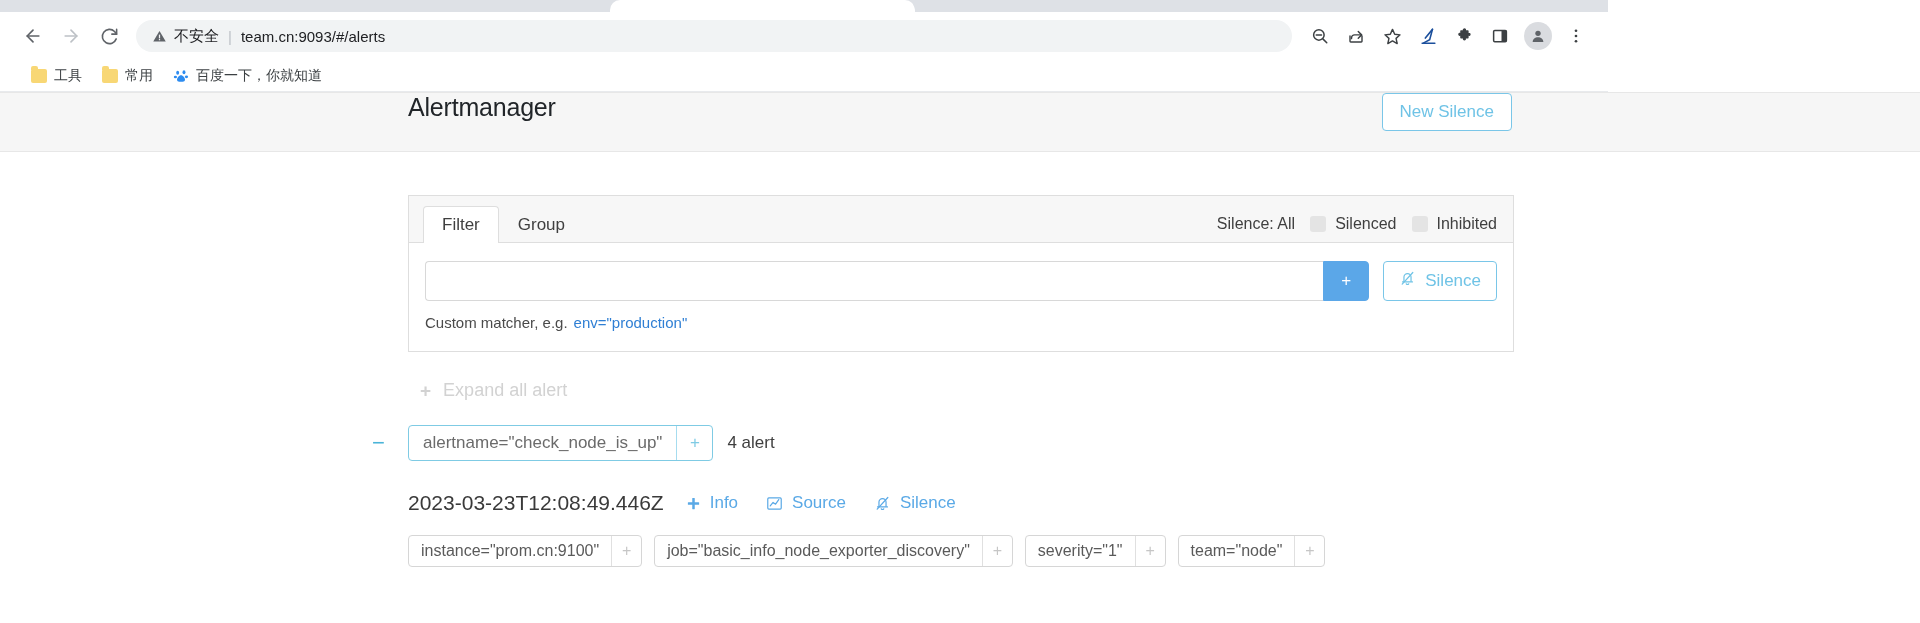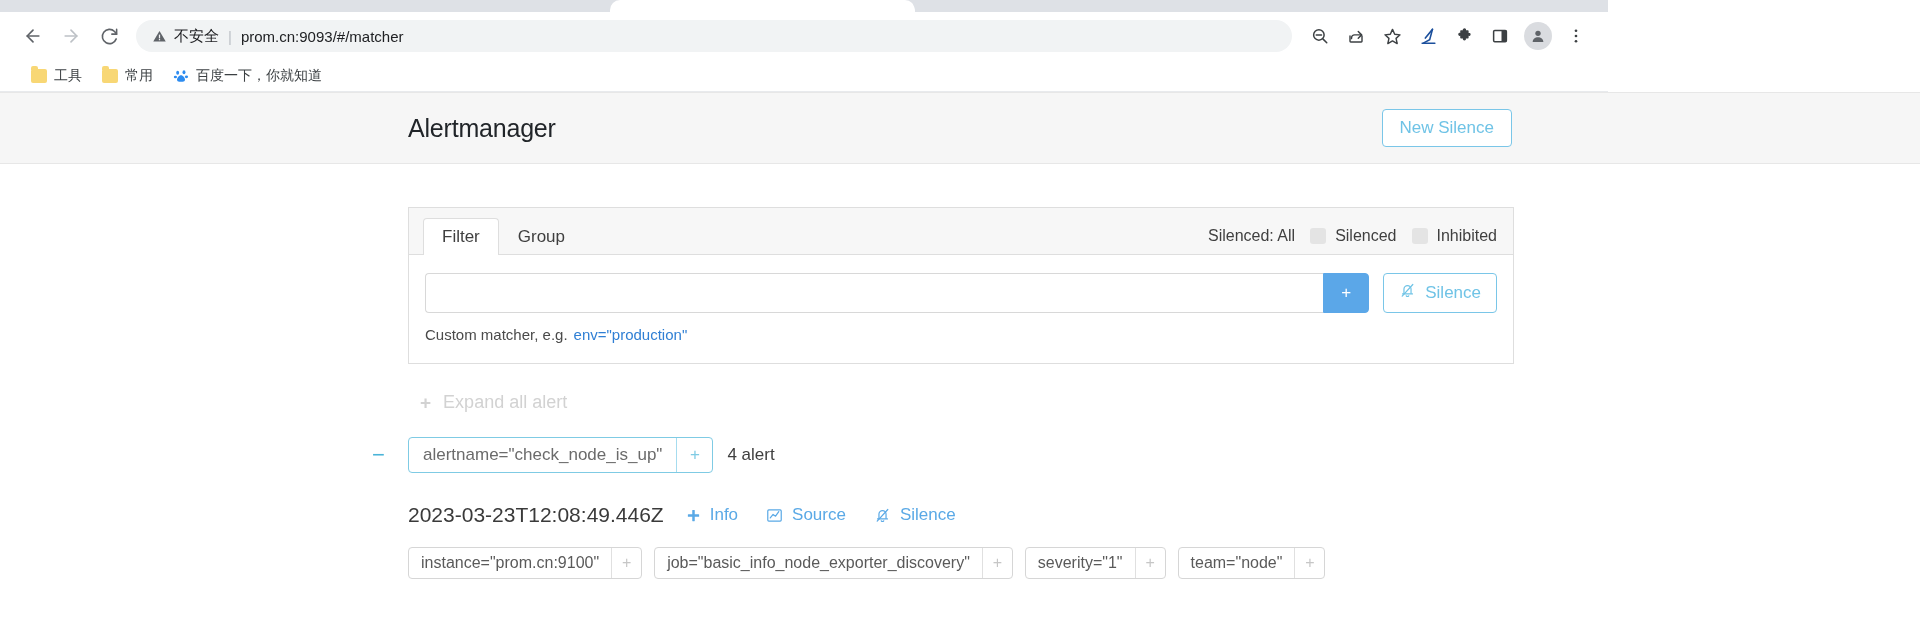--- a/index.html
+++ b/index.html
@@ -127,26 +127,26 @@
   .baidu-icon { width: 16px; height: 16px; flex:none; }
 
   
   #page {
     width: 1920px;
     height: 531px;
     background: #ffffff;
   }
 
   .am-navbar {
-    height: 72px;
+    height: 60px;
     background: #f6f6f6;
     border-top: 1px solid #e7e7e7;
     border-bottom: 1px solid #e7e7e7;
     display: flex;
-    align-items: center;
+    align-items: flex-start;
     padding: 0 408px;
   }
   .am-brand {
     font-size: 25px;
     color: #212529;
     font-weight: 400;
     letter-spacing: -0.2px;
     margin-right: 30px;
     white-space: nowrap;
   }
@@ -413,21 +413,21 @@
     <div class="omnibox">
       <span class="warn-icon">
         <svg width="15" height="15" viewBox="0 0 24 24" fill="currentColor">
             <path d="M12 3 L22 20 L2 20 Z"></path>
             <rect x="11" y="9" width="2" height="6" fill="#f1f3f4"></rect>
             <rect x="11" y="16" width="2" height="2" fill="#f1f3f4"></rect>
           </svg>
       </span>
       <span class="warn-text">不安全</span>
       <span class="sep">|</span>
-      <span class="url">prom.cn:9093/#/matcher</span>
+      <span class="url">team.cn:9093/#/alerts</span>
     </div>
 
     <div class="tb-icons">
       <div class="tb-icon">
         <svg width="18" height="18" viewBox="0 0 24 24" fill="none" stroke="currentColor" stroke-width="2" stroke-linecap="round">
             <circle cx="10.5" cy="10.5" r="7"></circle>
             <line x1="15.8" y1="15.8" x2="21" y2="21"></line>
             <line x1="7" y1="10.5" x2="14" y2="10.5"></line>
           </svg>
       </div>
@@ -511,21 +511,21 @@
     <button class="btn-new-silence">New Silence</button>
   </div>
 
   <div class="am-body">
 
     <div class="filter-card">
       <div class="card-head">
         <div class="tab active">Filter</div>
         <div class="tab">Group</div>
         <div class="card-head-right">
-          <span class="receiver-label">Silenced: All</span>
+          <span class="receiver-label">Silence: All</span>
           <div class="check-group">
             <span class="check-box"></span>
             <span class="check-label">Silenced</span>
           </div>
           <div class="check-group">
             <span class="check-box"></span>
             <span class="check-label">Inhibited</span>
           </div>
         </div>
       </div>

